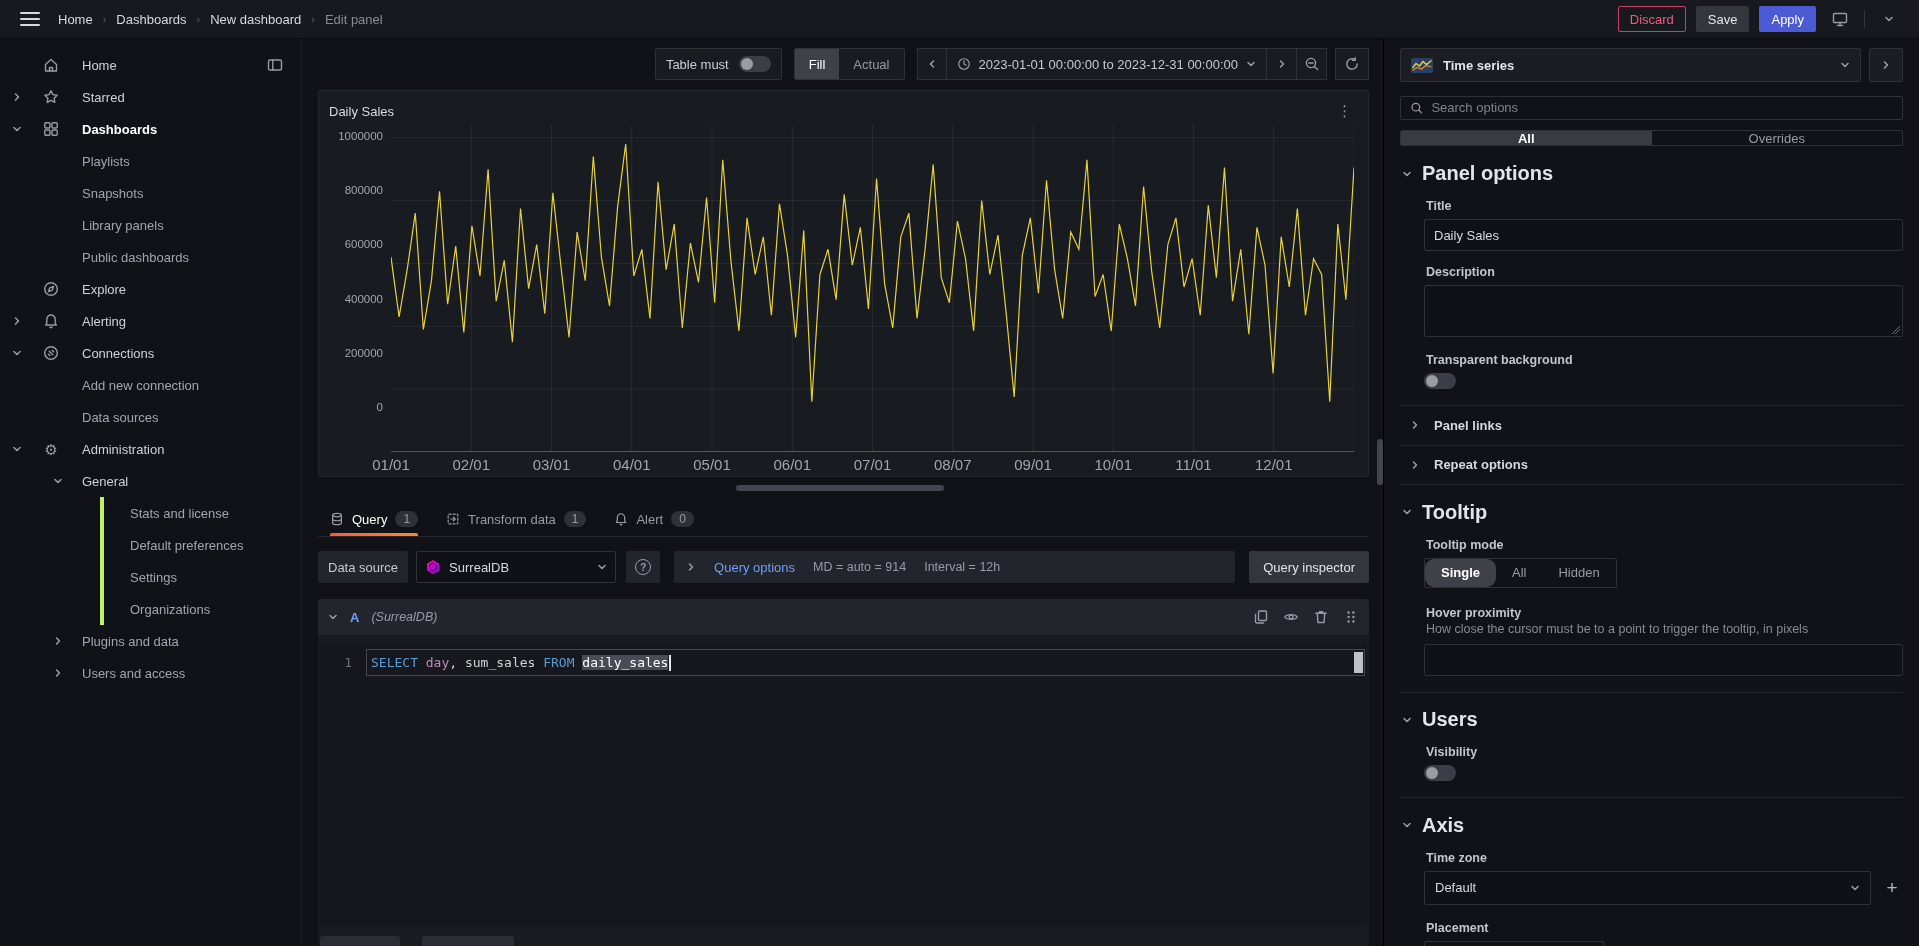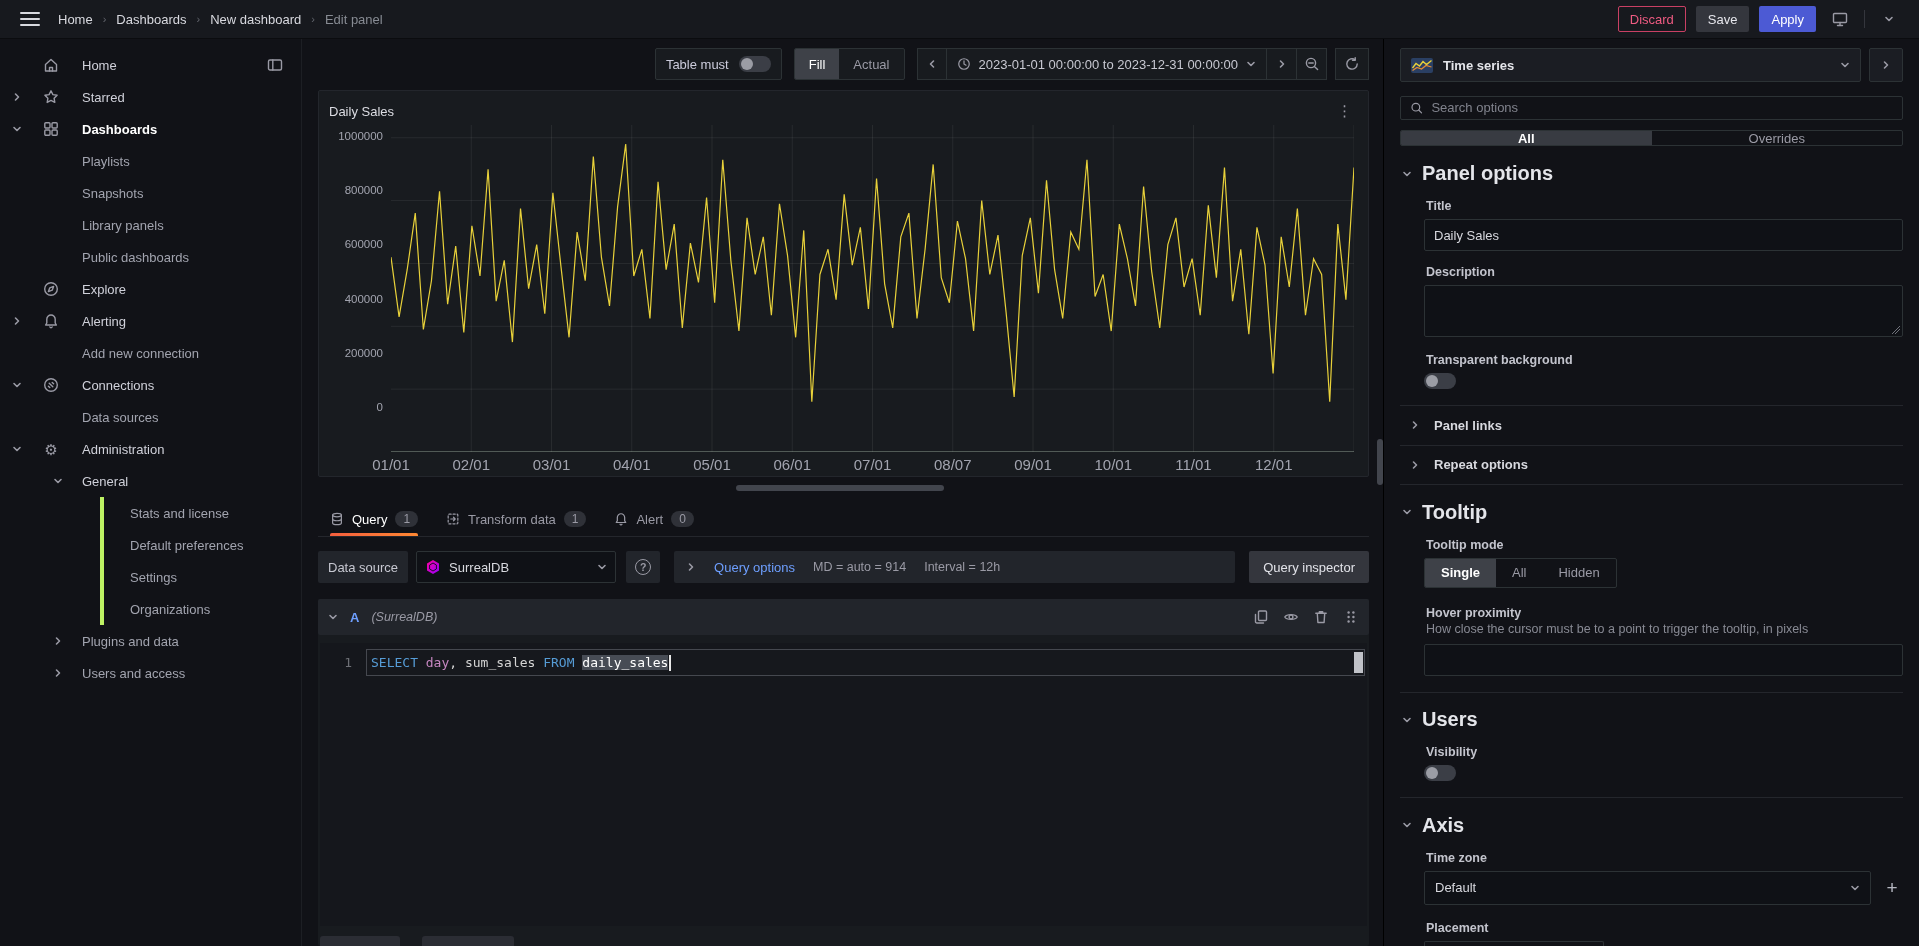--- a/index.html
+++ b/index.html
@@ -134,21 +134,21 @@
   .section-h { display:flex; align-items:center; gap:10px; font-weight:700; color:#e4e5ea; font-size:20px; cursor:pointer; padding:16px 0 0 2px;}
   .field-lbl { font-size:12.5px; font-weight:600; color:#c3c4cd; margin:14px 0 6px 2px;}
   .field-sub { font-size:12.5px; color:#888a94; margin:2px 0 8px 2px;}
   .txt-input { width:100%; height:32px; background:#0f1116; border:1px solid #2c3235; border-radius:2px; color:#d8d9df; padding:0 9px; font-size:13px; font-family:"Liberation Sans",sans-serif; outline:none;}
   .txt-area { width:100%; height:52px; background:#0f1116; border:1px solid #2c3235; border-radius:2px; position:relative;}
   .resize-grip { position:absolute; right:2px; bottom:2px; width:9px; height:9px;
      background:linear-gradient(135deg, transparent 0 50%, #6f717a 50% 56%, transparent 56% 70%, #6f717a 70% 76%, transparent 76%);}
   .divider { height:1px; background:#24262c; margin-top:16px; }
   .collapse-row { display:flex; align-items:center; gap:14px; padding:12px 0 12px 10px; font-weight:600; color:#d8d9df; cursor:pointer;}
   .radio-group { height:30px; border:1px solid #2c3235; border-radius:2px; display:inline-flex; overflow:hidden;}
-  .radio-opt { padding:0 16px; display:flex; align-items:center; color:#9a9aa5; cursor:pointer;}
+  .radio-opt { padding:0 16px; display:flex; align-items:center; color:#9a9aa5; cursor:pointer;border-radius:9px;}
   .radio-opt.active { background:#3e4148; color:#fff; font-weight:600;}
   .tz-row { display:flex; align-items:center; gap:10px; }
   .select { flex:1; height:34px; background:#0f1116; border:1px solid #2c3235; border-radius:2px; display:flex; align-items:center; padding:0 10px; cursor:pointer;}
   .select .val { flex:1; color:#d8d9df; }
   .plus-btn { color:#b4b6c0; font-size:19px; cursor:pointer; width:22px; text-align:center;}
   .sliver { height:5px; border:1px solid #2c3235; border-bottom:none; border-radius:2px 2px 0 0; margin-top:6px; width:180px;}
 </style>
 </head>
 <body>
 
@@ -266,37 +266,37 @@
             </svg>
           </span>
         <span class="icon-col">
             <svg class="ic" viewBox="0 0 16 16">
               <path d="M8 2a4.2 4.2 0 0 0-4.2 4.2V10L2.6 12h10.8L12.2 10V6.2A4.2 4.2 0 0 0 8 2z"></path>
               <path d="M6.9 14a1.2 1.2 0 0 0 2.2 0"></path>
             </svg>
           </span>
         <span class="lbl">Alerting</span>
       </div>
-      <div class="nav-item lvl1">
-          <span class="lbl">Add new connection</span>
-        </div>
       <div class="nav-item lvl0">
         <span class="chev-col">
             <svg class="chev" viewBox="0 0 10 10">
               <polyline points="2,3.5 5,6.5 8,3.5"></polyline>
             </svg>
           </span>
         <span class="icon-col">
             <svg class="ic" viewBox="0 0 16 16">
               <circle cx="8" cy="8" r="6.3"></circle>
               <path d="M6.2 6.2l3.6 3.6M9.2 5.4l1.4 1.4M5.4 9.2l1.4 1.4"></path>
             </svg>
           </span>
         <span class="lbl">Connections</span>
       </div>
+      <div class="nav-item lvl1">
+          <span class="lbl">Add new connection</span>
+        </div>
       <div class="nav-item lvl1">
           <span class="lbl">Data sources</span>
         </div>
       <div class="nav-item lvl0">
         <span class="chev-col">
             <svg class="chev" viewBox="0 0 10 10">
               <polyline points="2,3.5 5,6.5 8,3.5"></polyline>
             </svg>
           </span>
         <span class="icon-col">

